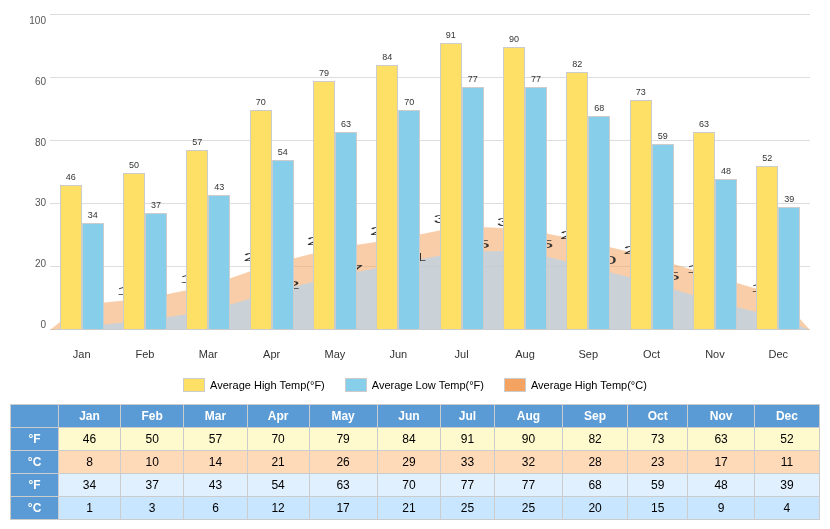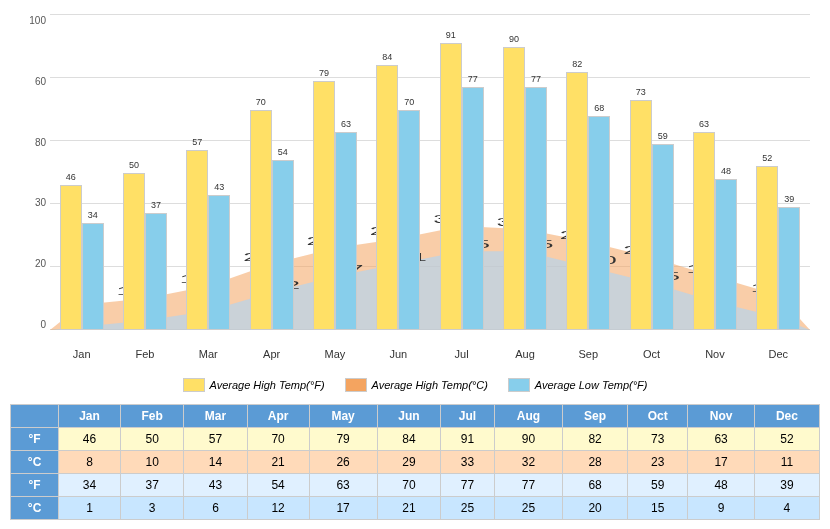--- a/index.html
+++ b/index.html
@@ -83,21 +83,20 @@
       justify-content: center;
       gap: 20px;
       padding: 8px 0;
       flex-wrap: wrap;
     }
     .legend-item {
       display: flex;
       align-items: center;
       gap: 5px;
       font-size: 11px;
-      font-style: italic;
     }
     .legend-box {
       width: 22px;
       height: 14px;
       border: 1px solid #ccc;
     }
     
     .data-table {
       width: 100%;
       border-collapse: collapse;
@@ -269,26 +268,26 @@
         </div>
     </div>
   </div>
 
   <div class="legend" id="legend">
       <div class="legend-item">
         <div class="legend-box" style="background: rgb(255, 224, 102);"></div>
         <span>Average High Temp(°F)</span>
       </div>
       <div class="legend-item">
+        <div class="legend-box" style="background: rgb(135, 206, 235);"></div>
+        <span>Average Low Temp(°F)</span>
+      </div>
+      <div class="legend-item">
         <div class="legend-box" style="background: rgb(244, 164, 96);"></div>
         <span>Average High Temp(°C)</span>
-      </div>
-      <div class="legend-item">
-        <div class="legend-box" style="background: rgb(135, 206, 235);"></div>
-        <span>Average Low Temp(°F)</span>
       </div>
     </div>
 
   <table class="data-table" id="data-table">
       <thead>
         <tr>
           <th></th>
           <th>Jan</th>
           <th>Feb</th>
           <th>Mar</th>

